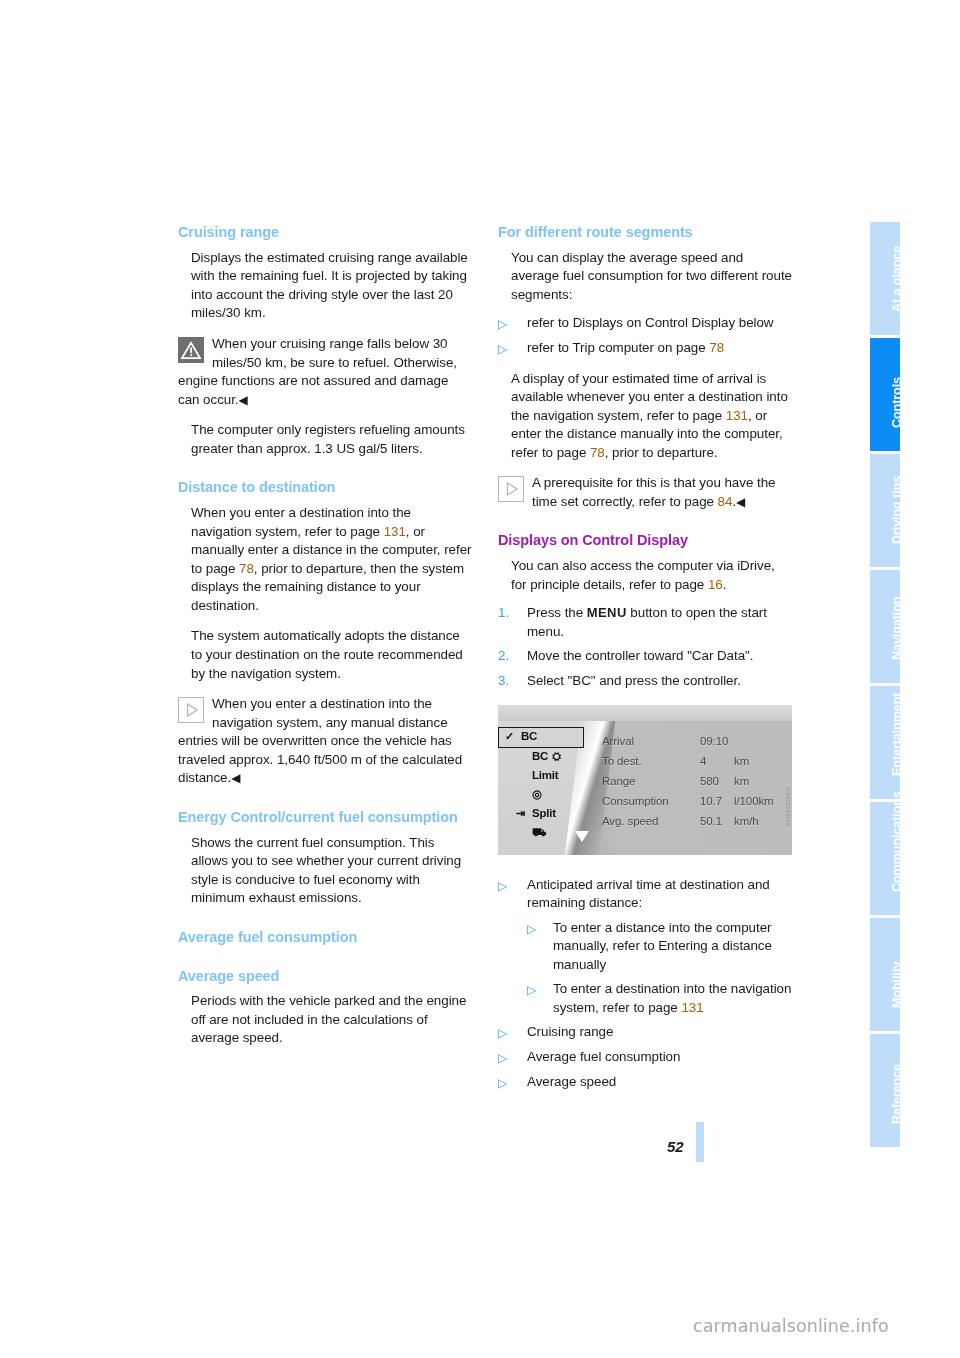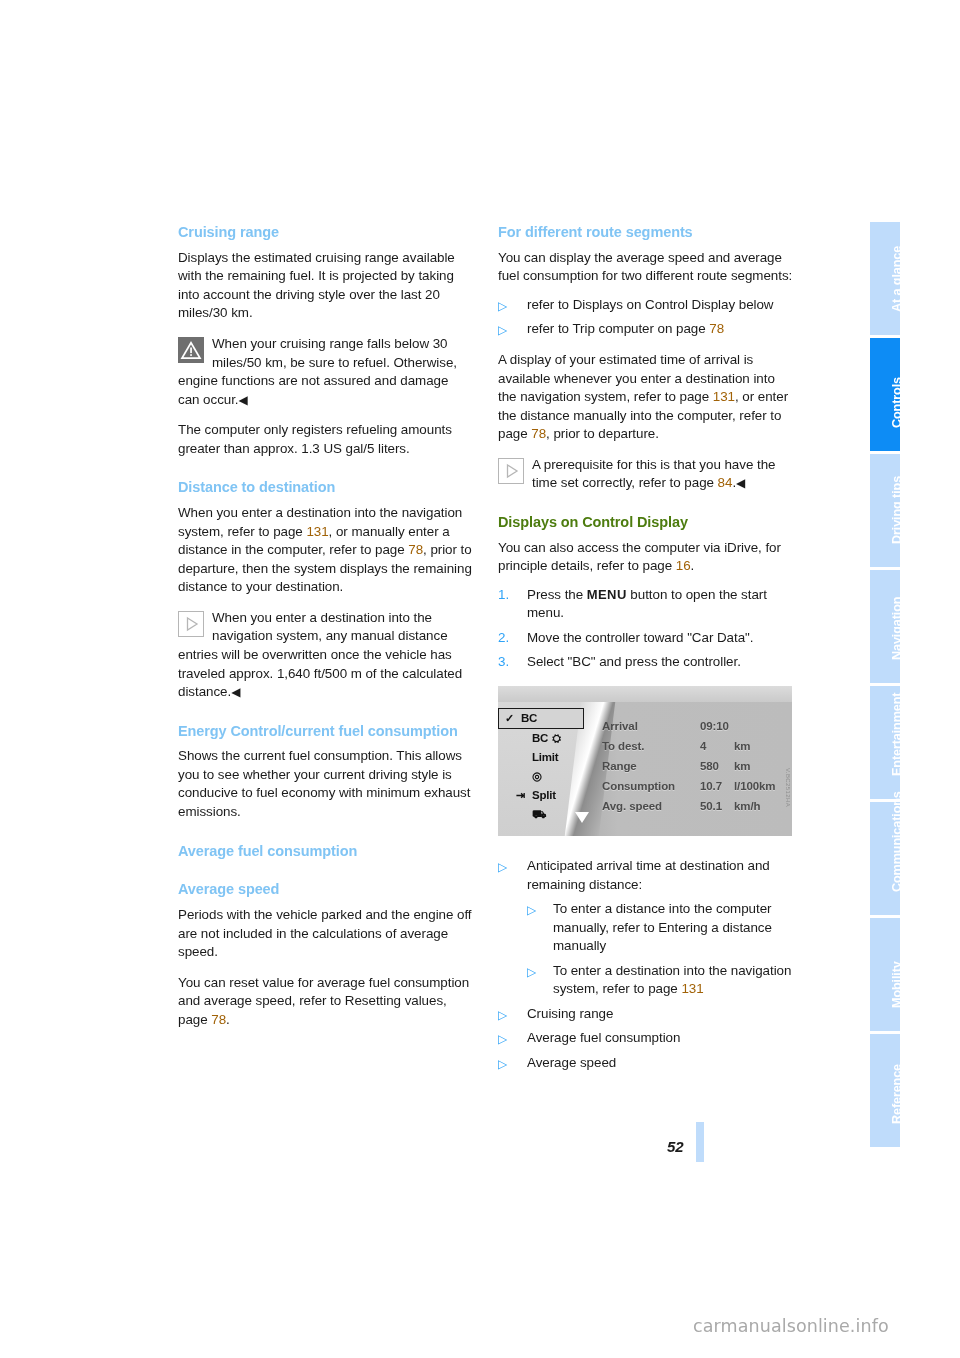--- a/index.html
+++ b/index.html
@@ -37,28 +37,28 @@
   .col-right { left: 320px; }
 
   h2.section {
     font-size: 14.5px;
     font-weight: bold;
     color: #80c4f4;
     margin: 0 0 7px 0;
     line-height: 1.22;
     letter-spacing: -0.1px;
   }
-  h2.section.strong { color: #4d7c0f; }
+  h2.section.strong { color: #a21caf; }
   h2.section.spaced-top { margin-top: 21px; }
 
   p.body {
     font-size: 13.4px;
     line-height: 1.385;
     color: #1b1b1b;
-    margin: 0 0 12px 0;
+    margin: 0 0 12px 13px;
     letter-spacing: -0.05px;
   }
   p.body.tight { margin-bottom: 10px; }
 
   .pref { color: #a16207; }
 
   
   .note {
     font-size: 13.4px;
     line-height: 1.385;
@@ -214,22 +214,22 @@
     position: absolute;
     left: 104px; top: 26px;
     width: 186px;
     font-size: 11.5px;
     color: #4b4b4b;
     letter-spacing: -0.1px;
   }
   .cd-table .trow {
     display: flex;
     height: 20px;
-    align-items: flex-end;
-    font-weight: bold;
+    align-items: center;
+    font-weight: normal;
     text-shadow: 0 1px 0 rgba(255,255,255,.35);
   }
   .cd-table .tlabel { width: 98px; }
   .cd-table .tval   { width: 34px; }
   .cd-table .tunit  { width: 54px; }
 
   .cd-pointer {
     position: absolute;
     left: 77px; top: 126px;
     width: 0; height: 0;
@@ -330,20 +330,21 @@
         </span>
         <span>When your cruising range falls below 30 miles/50 km, be sure to refuel. Otherwise, engine functions are not assured and damage can occur.</span><span class="endmark">◀</span>
       </div>
 
       <p class="body">The computer only registers refueling amounts greater than approx. 1.3 US gal/5 liters.</p>
 
       <h2 class="section spaced-top">Distance to destination</h2>
 
       <p class="body"><span>When you enter a destination into the navigation system, refer to page </span><span class="pref">131</span><span>, or manually enter a distance in the computer, refer to page </span><span class="pref">78</span><span>, prior to departure, then the system displays the remaining distance to your destination.</span></p>
 
+      <p class="body">The system automatically adopts the distance to your destination on the route recommended by the navigation system.</p>
 
       <div class="note">
         <span class="ico icon-note">
           <svg width="24" height="24" viewBox="0 0 24 24">
             <polygon points="8.5,6 18,12 8.5,18" fill="none" stroke="#b6b6b6" stroke-width="1.3"></polygon>
           </svg>
         </span>
         <span>When you enter a destination into the navigation system, any manual distance entries will be overwritten once the vehicle has traveled approx. 1,640 ft/500 m of the calculated distance.</span><span class="endmark">◀</span>
       </div>
 
@@ -351,21 +352,20 @@
 
       <p class="body">Shows the current fuel consumption. This allows you to see whether your current driving style is conducive to fuel economy with minimum exhaust emissions.</p>
 
       <h2 class="section spaced-top">Average fuel consumption</h2>
 
 
       <h2 class="section spaced-top">Average speed</h2>
 
       <p class="body">Periods with the vehicle parked and the engine off are not included in the calculations of average speed.</p>
 
-      <p class="body"><span>You can reset value for average fuel consumption and average speed, refer to Resetting values, page </span><span class="pref">78</span><span>.</span></p>
     </div>
 
     <div class="col col-right">
 
       <h2 class="section">For different route segments</h2>
 
       <p class="body tight">You can display the average speed and average fuel consumption for two different route segments:</p>
 
       <ul class="bul">
         <li>

